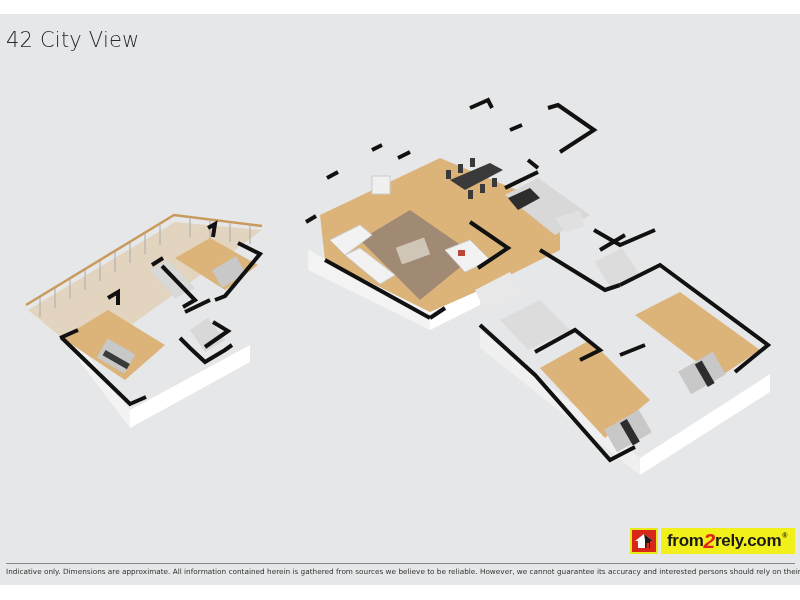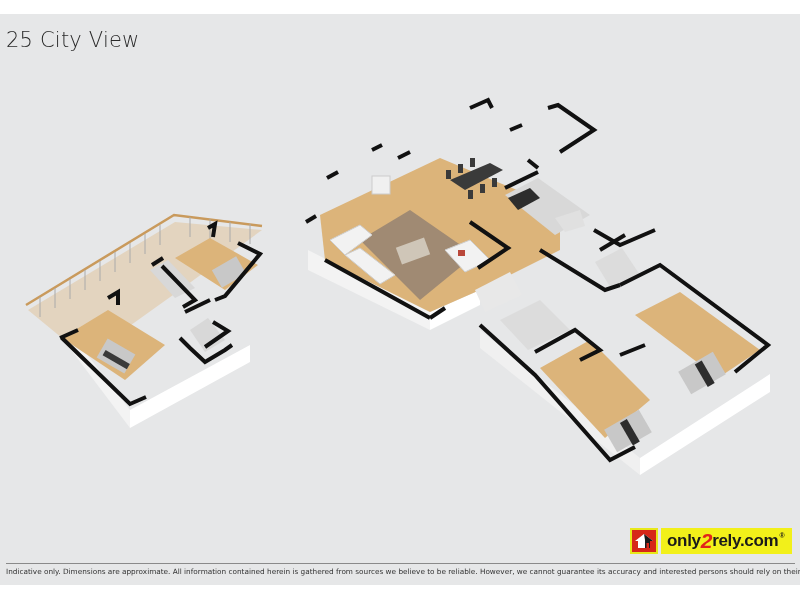--- a/index.html
+++ b/index.html
@@ -14,21 +14,21 @@
   .logo-two{color:#e2231a;font-size:21px;font-style:italic;}
   .logo-reg{font-size:7px;vertical-align:top;margin-left:1px;position:relative;top:-6px;}
   .rule{position:absolute;left:6px;top:563px;width:789px;height:1px;background:#8a8a8a;}
   .disclaimer{position:absolute;left:6px;top:567px;font-size:7.3px;color:#333;white-space:nowrap;font-family:"DejaVu Sans",sans-serif;}
 </style>
 </head>
 <body>
 
 <div class="panel"></div>
 
-<div class="title">25 City View</div>
+<div class="title">42 City View</div>
 
 <svg class="plan" width="800" height="600" xmlns="http://www.w3.org/2000/svg">
 
   <g>
 
     <polygon points="62,338 130,428 130,410 62,322" fill="#f3f3f3"></polygon>
     <polygon points="130,410 130,428 250,362 250,345" fill="#ffffff"></polygon>
 
     <polygon points="28,310 175,222 262,230 180,290 110,340 62,338" fill="#e3d4bf"></polygon>
 
@@ -146,21 +146,21 @@
   <div class="logo-house">
     <div class="logo-house-inner">
       <svg width="24" height="22" viewBox="0 0 24 22">
         <polygon points="3,11 12,4 21,11 18,11 18,18 6,18 6,11" fill="#ffffff"></polygon>
         <polygon points="12,4 21,11 18,11 18,18 13,18 13,10" fill="#1a1a1a"></polygon>
         <rect x="14.5" y="13" width="2.5" height="5" fill="#d62718"></rect>
       </svg>
     </div>
   </div>
   <div class="logo-text-box">
-    <span>only</span>
+    <span>from</span>
       <span class="logo-two">2</span>
       <span>rely.com</span>
       <span class="logo-reg">®</span>
   </div>
 </div>
 
 <div class="rule"></div>
 <div class="disclaimer">Indicative only. Dimensions are approximate. All information contained herein is gathered from sources we believe to be reliable. However, we cannot guarantee its accuracy and interested persons should rely on their own enquiries.</div>
 
 </body></html>

